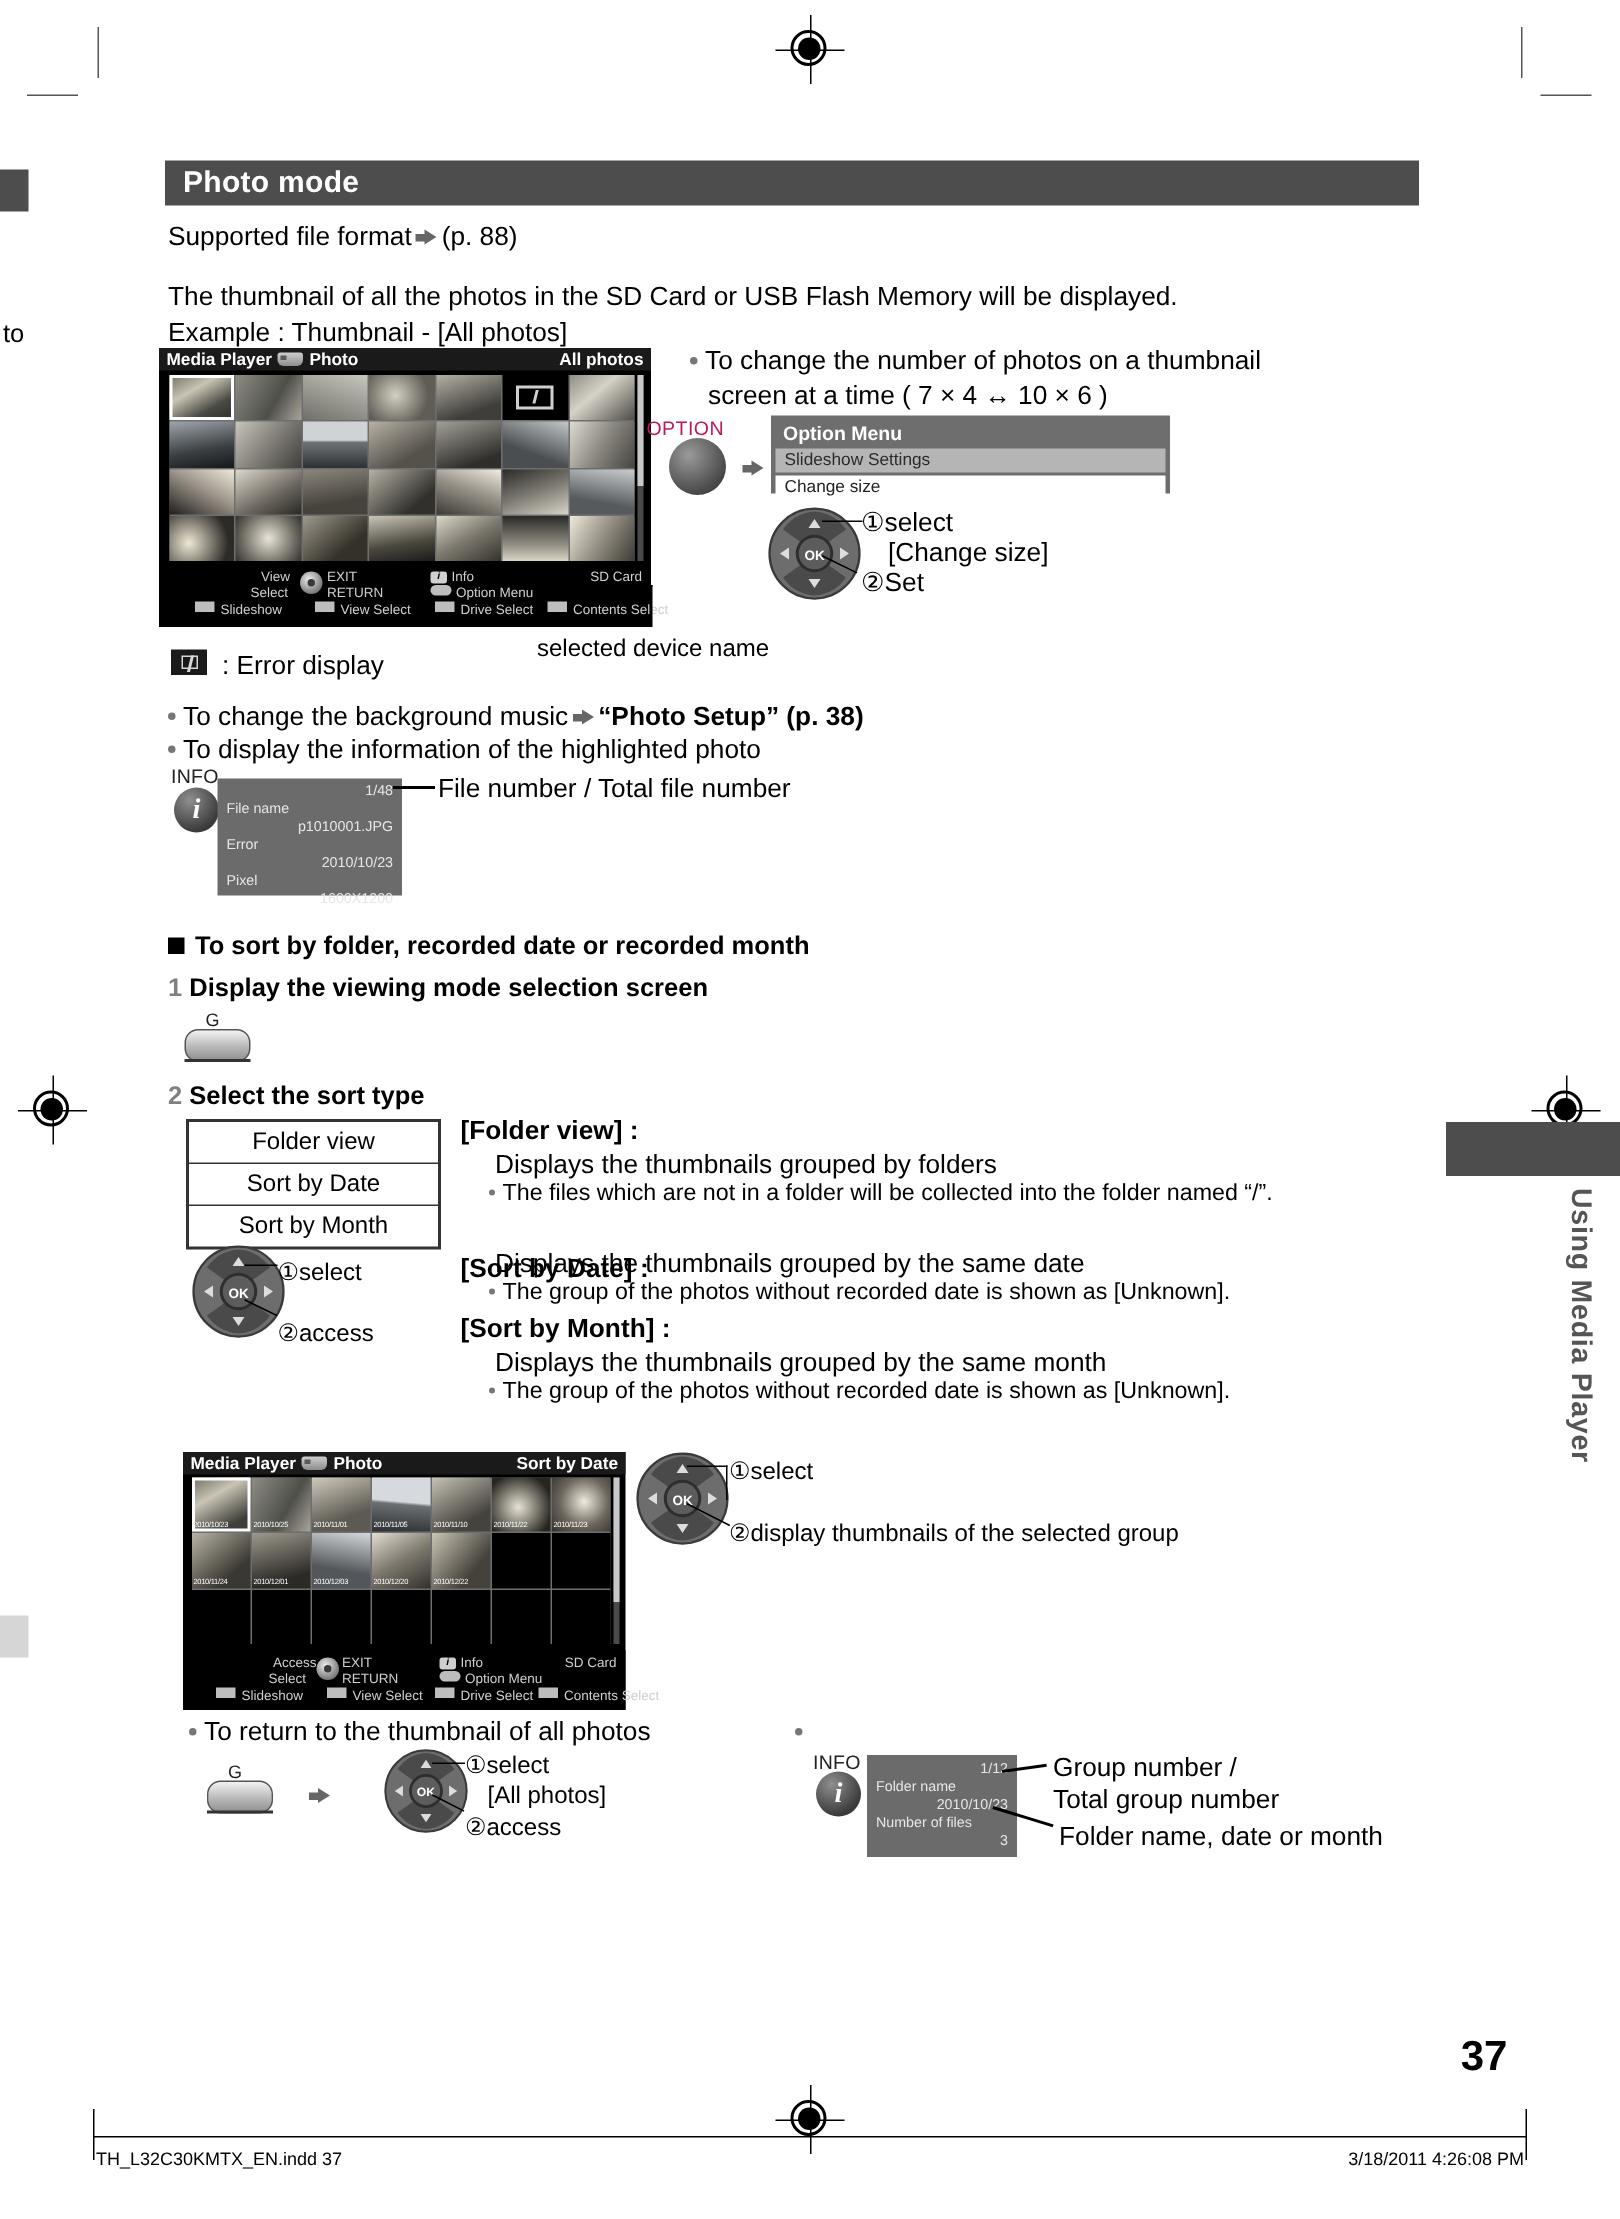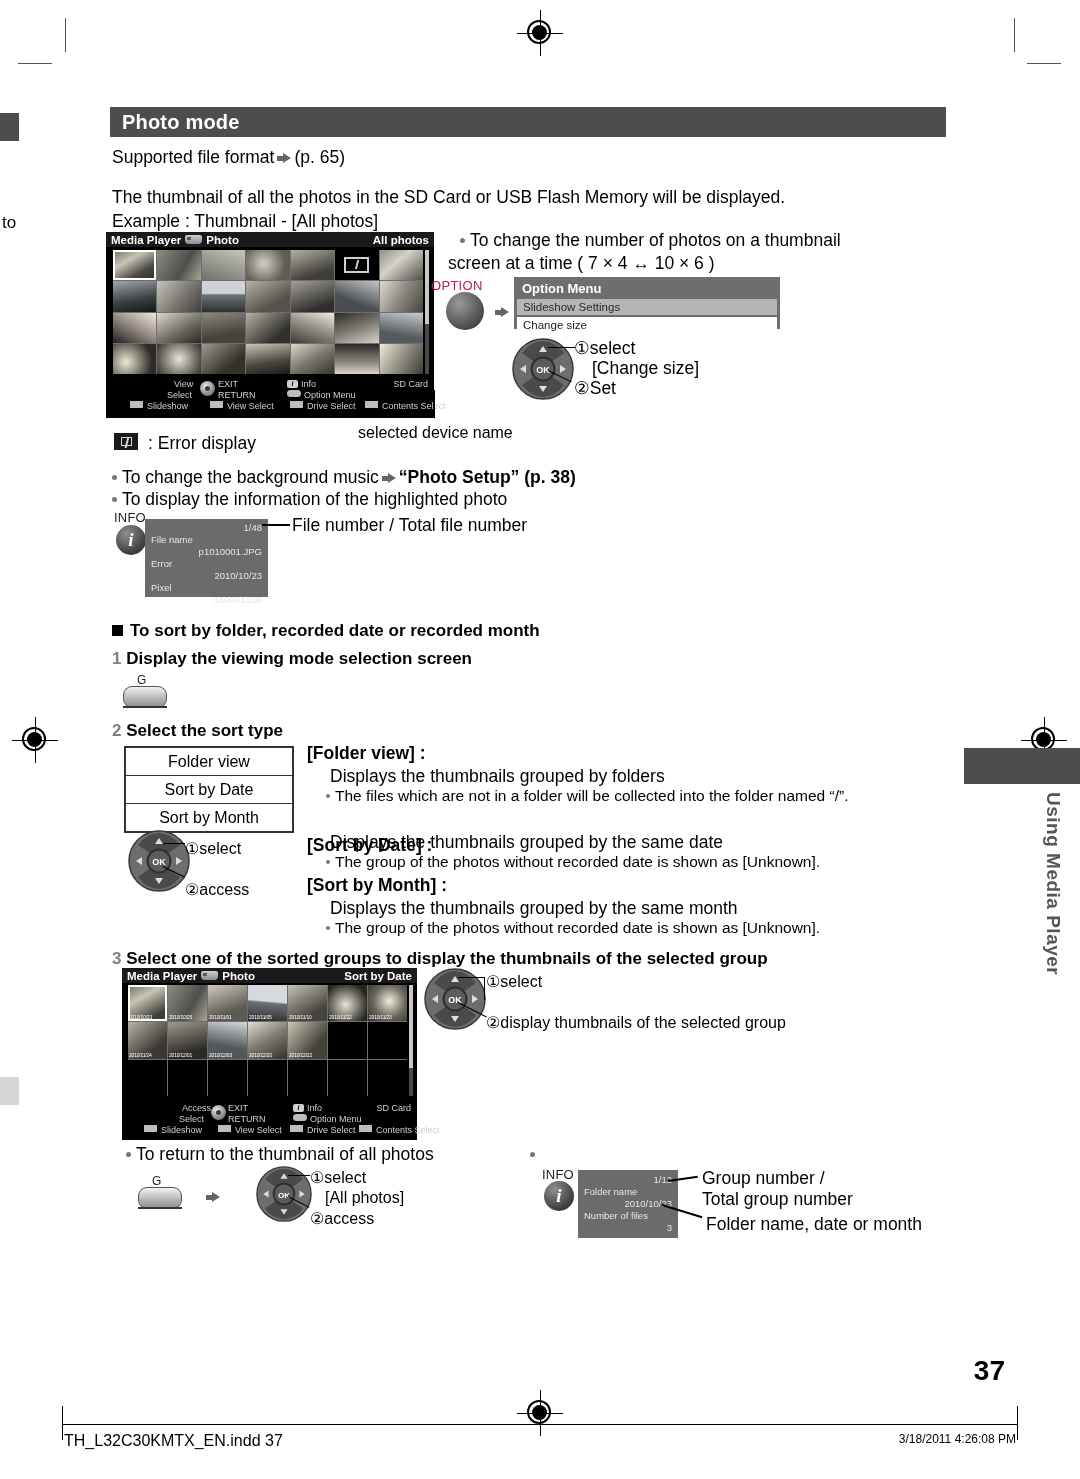--- a/index.html
+++ b/index.html
@@ -112,21 +112,21 @@
   
   .sidetab{position:absolute;right:0;top:748px;width:116px;height:36px;background:#4d4d4d;}
   .sidevert{position:absolute;right:16px;top:792px;
     writing-mode:vertical-rl;font-size:19px;font-weight:bold;color:#555;letter-spacing:.5px;}
   .lefttab{position:absolute;left:0;top:1077px;width:19px;height:28px;background:#d6d6d6;}
   .lefttab2{position:absolute;left:0;top:113px;width:19px;height:28px;background:#4d4d4d;}
 
   
   .pageno{position:absolute;right:75px;top:1355px;font-size:28px;font-weight:bold;}
   .footline{position:absolute;left:62px;top:1424px;width:956px;height:1px;background:#000;}
-  .foot-l{position:absolute;left:64px;top:1432px;font-size:16px;}
+  .foot-l{position:absolute;left:64px;top:1432px;font-size:12px;}
   .foot-r{position:absolute;right:64px;top:1432px;font-size:12px;}
   .foot-tick{position:absolute;width:1px;height:34px;background:#000;top:1406px;}
 </style>
 </head>
 <body>
 
 <div class="page">
 
   <div class="crop" style="left:65px;top:18px;width:1px;height:34px;"></div>
   <div class="crop" style="left:18px;top:63px;width:34px;height:1px;"></div>
@@ -153,21 +153,21 @@
   <div class="lefttab2"></div>
   <div class="lefttab"></div>
   <div class="sidetab"></div>
   <div class="sidevert">Using Media Player</div>
 
   <div class="txt" style="left:2px;top:212px;font-size:17px;">to</div>
 
   <div class="section-bar">Photo mode</div>
 
   <div class="txt" style="left:112px;top:146px;">
-    <span>Supported file format</span><span class="arrow-r"></span><span>(p. 65)</span>
+    <span>Supported file format</span><span class="arrow-r"></span><span>(p. 88)</span>
   </div>
 
   <div class="txt" style="left:112px;top:186px;">The thumbnail of all the photos in the SD Card or USB Flash Memory will be displayed.</div>
   <div class="txt" style="left:112px;top:210px;">Example : Thumbnail - [All photos]</div>
 
   <div class="tv" style="left:106px;top:232px;width:328px;height:186px;">
     <div class="tv-head">
       <span>Media Player</span>
       <span class="sd-ico"></span>
       <span>Photo</span>
@@ -250,21 +250,21 @@
     </div>
   </div>
 
   <div class="ln" style="left:434px;top:390px;width:1px;height:28px;"></div>
   <div class="ln" style="left:420px;top:390px;width:15px;height:1px;"></div>
   <div class="txt small" style="left:358px;top:422px;">selected device name</div>
 
   <div class="txt" style="left:460px;top:229px;">
     <span class="bullet"></span><span>To change the number of photos on a thumbnail</span>
   </div>
-  <div class="txt" style="left:448px;top:252px;">screen at a time ( 7 × 4 ↔ 10 × 6 )</div>
+  <div class="txt" style="left:472px;top:252px;">screen at a time ( 7 × 4 ↔ 10 × 6 )</div>
 
   <div class="lbl-above" style="left:431px;top:278px;">OPTION</div>
   <div class="btn-circle" style="left:446px;top:292px;width:38px;height:38px;"></div>
   <span class="arrow-r" style="position:absolute;left:492px;top:307px;width:18px;height:13px;"></span>
 
   <div class="optmenu" style="left:514px;top:277px;width:266px;height:52px;">
     <div class="t">Option Menu</div>
     <div class="row hl">Slideshow Settings</div>
     <div class="row pl">Change size</div>
   </div>
@@ -380,24 +380,20 @@
   <div class="txt" style="left:326px;top:852px;font-size:15.5px;">
     <span class="bullet sm"></span><span>The group of the photos without recorded date is shown as [Unknown].</span>
   </div>
 
   <div class="txt b" style="left:307px;top:874px;">[Sort by Month] :</div>
   <div class="txt" style="left:330px;top:897px;">Displays the thumbnails grouped by the same month</div>
   <div class="txt" style="left:326px;top:918px;font-size:15.5px;">
     <span class="bullet sm"></span><span>The group of the photos without recorded date is shown as [Unknown].</span>
   </div>
 
-  <div class="txt b" style="left:112px;top:948px;font-size:17px;">
-    <span class="stepnum">3</span>
-    <span>Select one of the sorted groups to display the thumbnails of the selected group</span>
-  </div>
 
   <div class="tv" style="left:122px;top:968px;width:295px;height:172px;">
     <div class="tv-head">
       <span>Media Player</span>
       <span class="sd-ico"></span>
       <span>Photo</span>
       <span class="right">Sort by Date</span>
     </div>
 
     <div class="tv-grid" style="left:6px;top:17px;width:279px;height:111px;grid-template-columns:repeat(7,1fr);grid-template-rows:repeat(3,1fr);">

